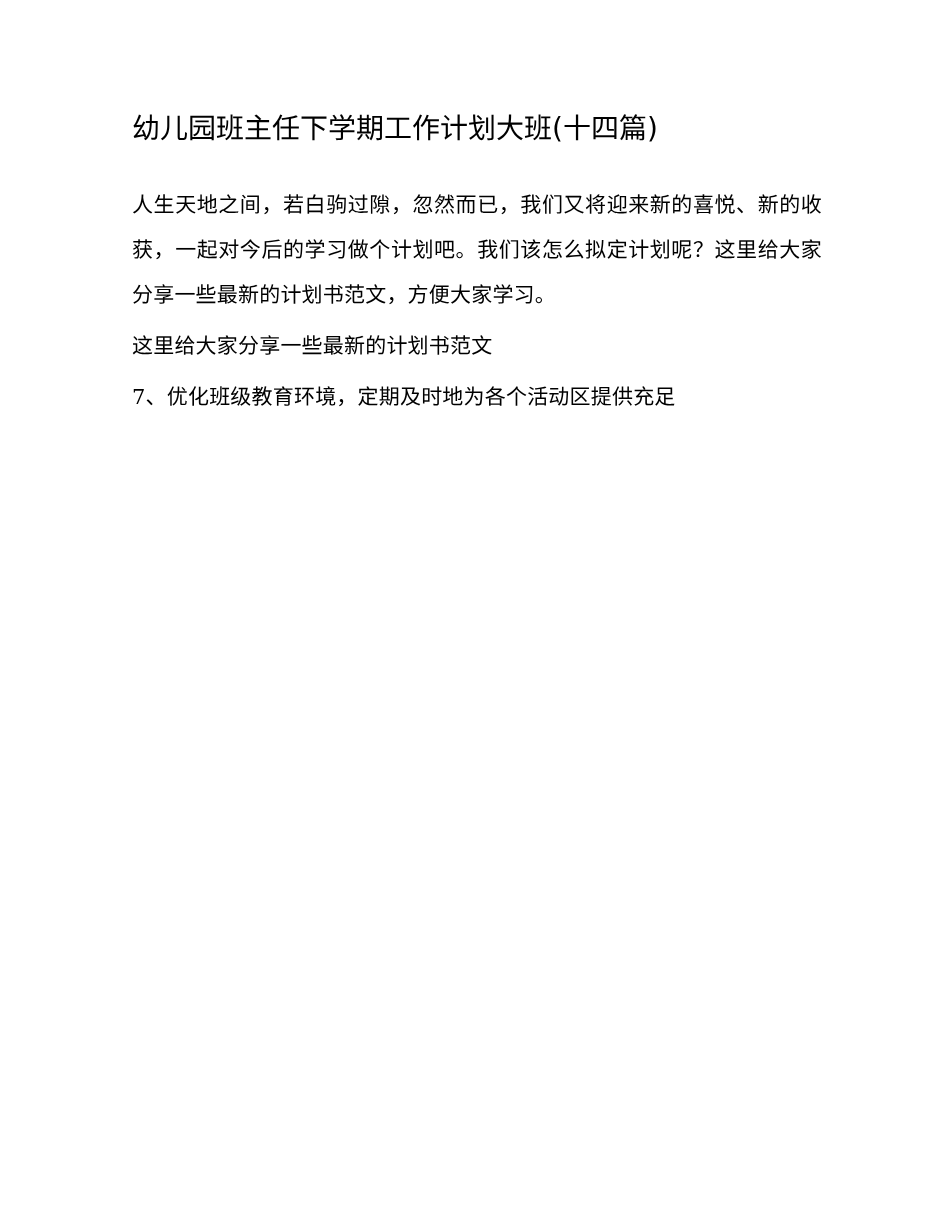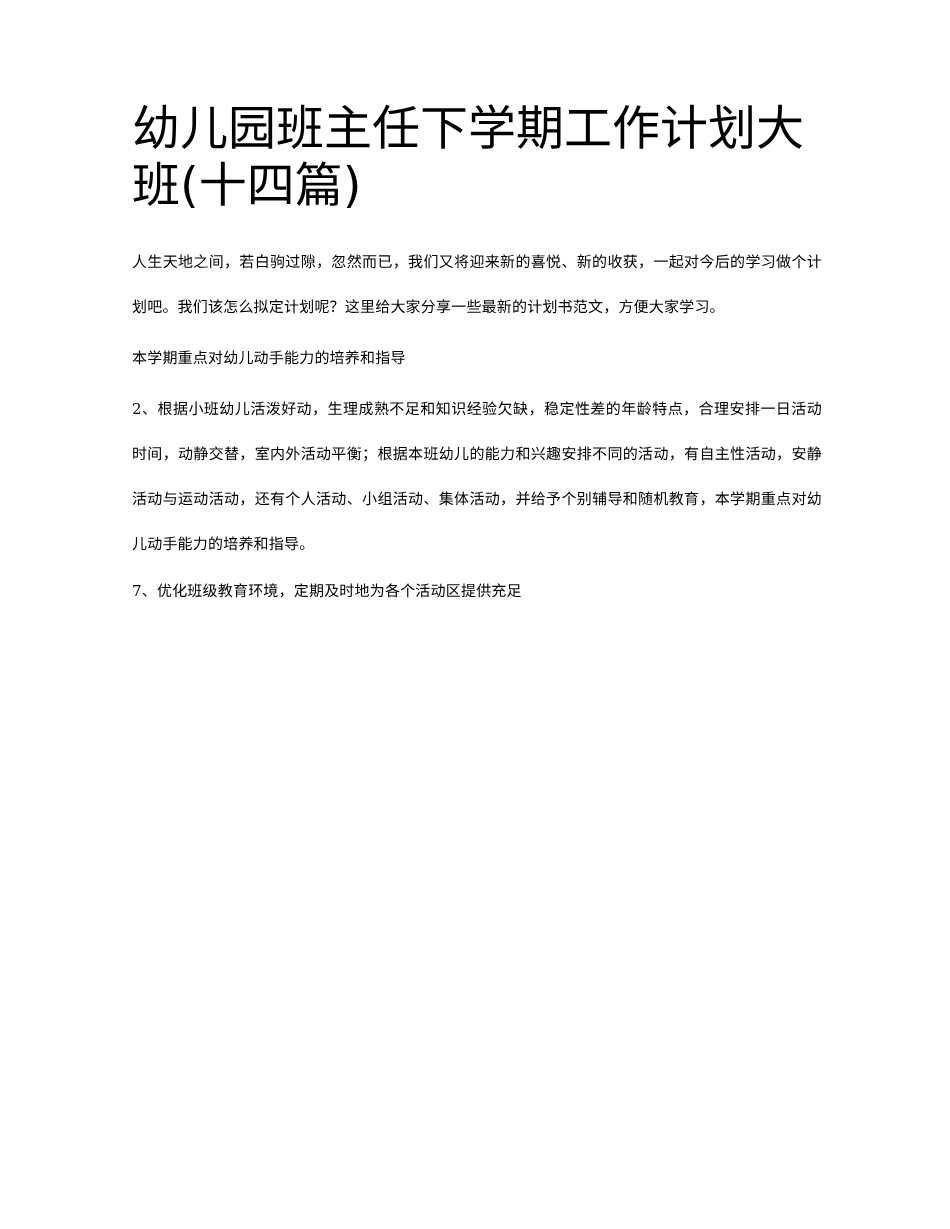--- a/index.html
+++ b/index.html
@@ -18,31 +18,31 @@
     color: #000000;
   }
   .content {
     position: absolute;
     left: 132px;
     top: 100px;
     width: 690px;
   }
   .doc-title {
     font-family: "DejaVu Sans", "Liberation Sans", sans-serif;
-    font-size: 48px;
+    font-size: 28px;
     line-height: 57px;
     font-weight: normal;
     letter-spacing: 0px;
     margin: 0 0 26px 0;
     color: #000000;
     width: 700px;
   }
   .para {
     font-family: "DejaVu Serif", "Liberation Serif", serif;
-    font-size: 15px;
+    font-size: 21px;
     line-height: 45px;
     text-align: justify;
     text-justify: inter-ideograph;
     margin: 0 0 2px 0;
     color: #000000;
     letter-spacing: 0.2px;
   }
   .para.lead {
     margin-bottom: 6px;
   }
@@ -50,17 +50,16 @@
     margin-bottom: 6px;
   }
 </style>
 </head>
 <body>
 
 <div class="page">
   <div class="content">
     <h1 class="doc-title">幼儿园班主任下学期工作计划大班(十四篇)</h1>
     <p class="para lead">人生天地之间，若白驹过隙，忽然而已，我们又将迎来新的喜悦、新的收获，一起对今后的学习做个计划吧。我们该怎么拟定计划呢？这里给大家分享一些最新的计划书范文，方便大家学习。</p>
-    <p class="para sub">本学期重点对幼儿动手能力的培养和指导</p>
-    <p class="para">2、根据小班幼儿活泼好动，生理成熟不足和知识经验欠缺，稳定性差的年龄特点，合理安排一日活动时间，动静交替，室内外活动平衡；根据本班幼儿的能力和兴趣安排不同的活动，有自主性活动，安静活动与运动活动，还有个人活动、小组活动、集体活动，并给予个别辅导和随机教育，本学期重点对幼儿动手能力的培养和指导。</p>
+    <p class="para sub">这里给大家分享一些最新的计划书范文</p>
     <p class="para">7、优化班级教育环境，定期及时地为各个活动区提供充足</p>
   </div>
 </div>
 
 </body></html>

